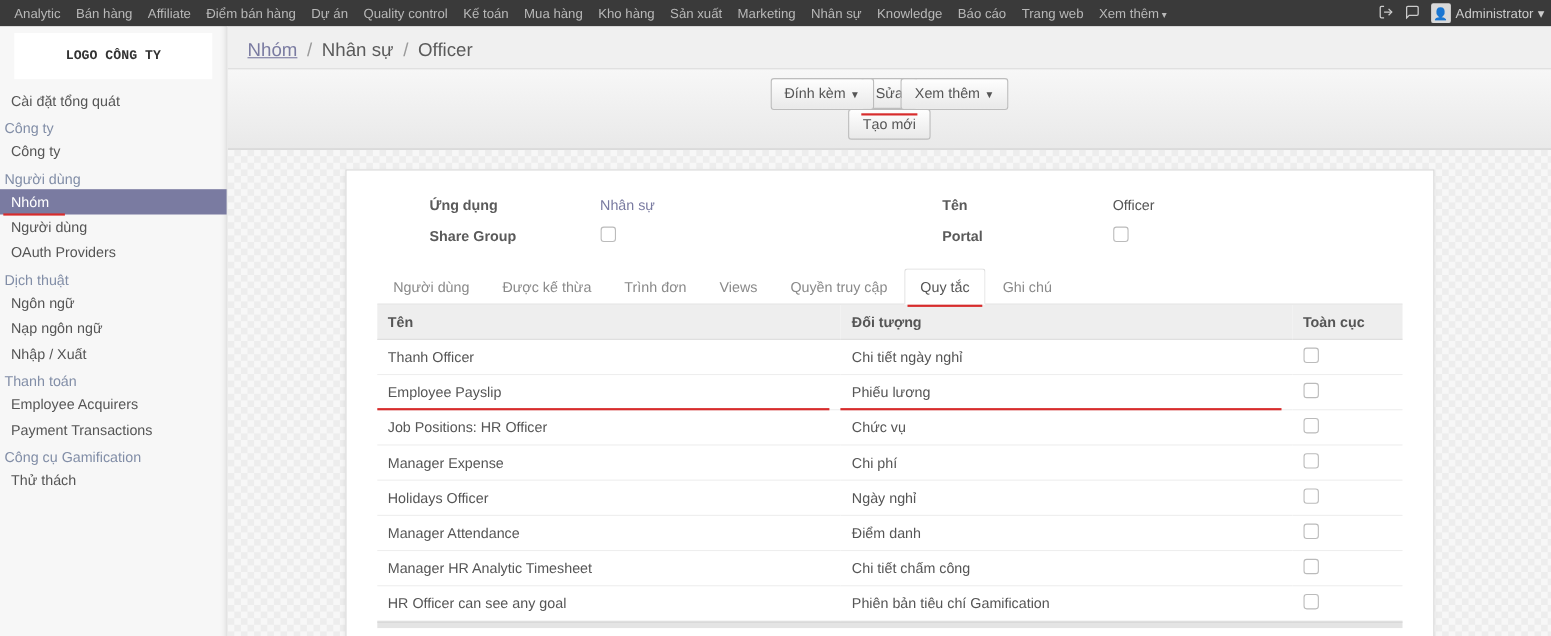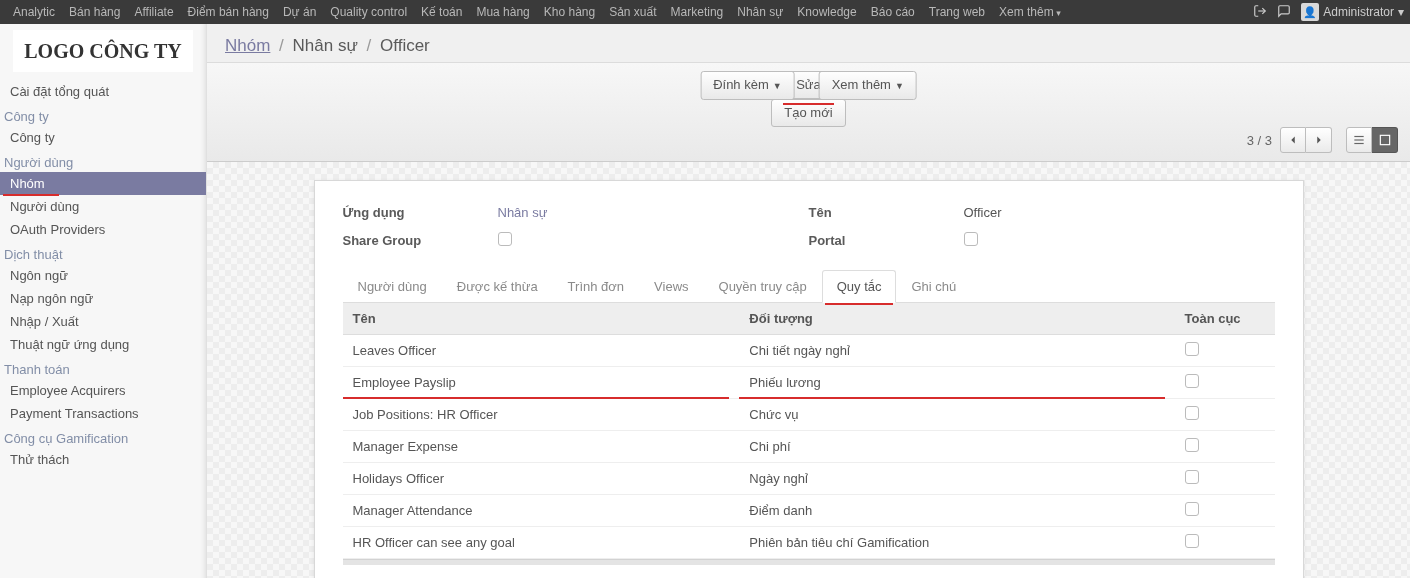--- a/index.html
+++ b/index.html
@@ -13,21 +13,21 @@
 .topbar .icon-btn { color: #ccc; cursor: pointer; font-size: 14px; }
 .topbar .avatar { width: 18px; height: 18px; background: #d9d9d9; border-radius: 2px; display: inline-flex; align-items: center; justify-content: center; font-size: 11px; color: #777; }
 .topbar .user-label { color: #ccc; display: inline-flex; align-items: center; gap: 4px; cursor: pointer; }
 
 
 .wrap { display: flex; min-height: calc(100vh - 24px); }
 .sidebar { width: 207px; background: #f7f7f7; border-right: 1px solid #e0e0e0; flex-shrink: 0; position: relative; box-shadow: inset -6px 0 6px -6px rgba(0,0,0,0.15); }
 .content { flex: 1; background: #f0f0f0; position: relative; overflow: hidden; }
 
 
-.logo-box { margin: 6px auto 8px auto; width: 180px; height: 42px; display: flex; align-items: center; justify-content: center; font-family: Liberation Serif, serif; font-weight: bold; font-size: 20px; color: #333; background: #fff; }
+.logo-box { margin: 6px auto 8px auto; width: 180px; height: 42px; display: flex; align-items: center; justify-content: center; font-family: Liberation Mono, monospace; font-weight: bold; font-size: 12px; color: #333; background: #fff; }
 .side-item { padding: 4px 8px 4px 10px; color: #555; cursor: pointer; font-size: 13px; }
 .side-section { padding: 6px 8px 2px 4px; color: #828ea7; font-size: 13px; font-weight: normal; }
 .side-item.active { background: #7a7ba1; color: #fff; }
 .side-item.redline { position: relative; }
 .side-item.redline::after { content: ""; position: absolute; left: 3px; bottom: -1px; width: 56px; height: 2px; background: #d72c2c; }
 
 
 .crumbs { padding: 12px 18px 6px 18px; font-size: 17px; color: #8a8a8a; }
 .crumbs a { color: #7a7ba1; }
 .crumbs .slash { color: #9a9a9a; margin: 0 4px; }
@@ -49,21 +49,21 @@
 .view-switch .vbtn { border: 1px solid #bdbdbd; width: 26px; height: 26px; display: flex; align-items: center; justify-content: center; cursor: pointer; background: linear-gradient(#fff,#eaeaea); }
 .view-switch .vbtn:first-child { border-radius: 3px 0 0 3px; }
 .view-switch .vbtn:last-child { border-radius: 0 3px 3px 0; border-left: none; }
 .view-switch .vbtn.active { background: #666; color: #fff; border-color: #555; }
 
 
 .sheet-bg { background: repeating-conic-gradient(#ededed 0% 25%, #f7f7f7 0% 50%) 0 0/12px 12px; padding: 18px; }
 .sheet { max-width: 990px; margin: 0 auto; background: #fff; border: 1px solid #d8d8d8; box-shadow: 0 1px 4px rgba(0,0,0,0.08); padding: 24px 28px; }
 
 .field-row { display: flex; }
-.field-group { flex: 1; display: grid; grid-template-columns: 145px 1fr; row-gap: 12px; column-gap: 10px; align-items: center; }
+.field-group { flex: 1; display: grid; grid-template-columns: 145px 1fr; row-gap: 12px; column-gap: 10px; align-items: center; margin-left: 48px; }
 .flabel { font-weight: bold; color: #5a5a5a; font-size: 13px; }
 .fval { color: #7a7ba1; font-size: 13px; padding-right: 20px; }
 .fval.plain { color: #555; }
 .chk { width: 14px; height: 14px; border: 1px solid #bbb; border-radius: 3px; display: inline-block; }
 
 
 .tabs { display: flex; border-bottom: 1px solid #ddd; margin-top: 20px; }
 .tab { padding: 8px 14px 8px 14px; color: #8a8a8a; cursor: pointer; border: 1px solid transparent; border-bottom: none; position: relative; top: 1px; }
 .tab.active { color: #555; border-color: #ddd; border-bottom: 1px solid #fff; background: #fff; border-radius: 3px 3px 0 0; }
 .tab.active.redmark::after { content: ""; position: absolute; left: 2px; right: 2px; bottom: -3px; height: 2px; background: #d72c2c; }
@@ -136,21 +136,20 @@
         <div class="side-section">Công ty</div>
         <div class="side-item">Công ty</div>
         <div class="side-section">Người dùng</div>
         <div class="side-item active redline">Nhóm</div>
         <div class="side-item">Người dùng</div>
         <div class="side-item">OAuth Providers</div>
         <div class="side-section">Dịch thuật</div>
         <div class="side-item">Ngôn ngữ</div>
         <div class="side-item">Nạp ngôn ngữ</div>
         <div class="side-item">Nhập / Xuất</div>
-        <div class="side-item">Thuật ngữ ứng dụng</div>
         <div class="side-section">Thanh toán</div>
         <div class="side-item">Employee Acquirers</div>
         <div class="side-item">Payment Transactions</div>
         <div class="side-section">Công cụ Gamification</div>
         <div class="side-item">Thử thách</div>
       </div>
   </div>
 
   <div class="content">
     <div class="crumbs">
@@ -169,49 +168,20 @@
 
       <div class="toolbar-center">
         <button class="btn">
           <span>Đính kèm</span><span class="caret">▼</span>
         </button>
         <button class="btn">
           <span>Xem thêm</span><span class="caret">▼</span>
         </button>
       </div>
 
-      <div class="toolbar-right">
-        <span>3 / 3</span>
-        <div class="pager-btns">
-          <div class="pbtn">
-            <svg class="mini" viewBox="0 0 24 24" fill="currentColor">
-                <path d="M15 6l-6 6 6 6z"></path>
-              </svg>
-          </div>
-          <div class="pbtn">
-            <svg class="mini" viewBox="0 0 24 24" fill="currentColor">
-                <path d="M9 6l6 6-6 6z"></path>
-              </svg>
-          </div>
-        </div>
-        <div class="view-switch">
-          <div class="vbtn">
-            <svg class="mini" viewBox="0 0 24 24" fill="none" stroke="currentColor" stroke-width="2">
-                <line x1="4" y1="6" x2="20" y2="6"></line>
-                <line x1="4" y1="12" x2="20" y2="12"></line>
-                <line x1="4" y1="18" x2="20" y2="18"></line>
-              </svg>
-          </div>
-          <div class="vbtn active">
-            <svg class="mini" viewBox="0 0 24 24" fill="none" stroke="currentColor" stroke-width="2">
-                <rect x="4" y="4" width="16" height="16"></rect>
-              </svg>
-          </div>
-        </div>
-      </div>
     </div>
 
     <div class="sheet-bg">
       <div class="sheet">
         <div class="field-row">
           <div class="field-group">
             <div class="flabel">Ứng dụng</div>
             <div class="fval">Nhân sự</div>
             <div class="flabel">Share Group</div>
             <div><span class="chk"></span></div>
@@ -237,21 +207,21 @@
         <table class="rules">
           <thead>
             <tr>
               <th>Tên</th>
               <th>Đối tượng</th>
               <th class="gcol">Toàn cục</th>
             </tr>
           </thead>
           <tbody id="rules-body">
               <tr>
-                <td>Leaves Officer</td>
+                <td>Thanh Officer</td>
                 <td>Chi tiết ngày nghỉ</td>
                 <td class="gcol"><span class="chk"></span></td>
               </tr>
               <tr class="redrow">
                 <td>Employee Payslip</td>
                 <td>Phiếu lương</td>
                 <td class="gcol"><span class="chk"></span></td>
               </tr>
               <tr>
                 <td>Job Positions: HR Officer</td>
@@ -264,20 +234,25 @@
                 <td class="gcol"><span class="chk"></span></td>
               </tr>
               <tr>
                 <td>Holidays Officer</td>
                 <td>Ngày nghỉ</td>
                 <td class="gcol"><span class="chk"></span></td>
               </tr>
               <tr>
                 <td>Manager Attendance</td>
                 <td>Điểm danh</td>
+                <td class="gcol"><span class="chk"></span></td>
+              </tr>
+              <tr>
+                <td>Manager HR Analytic Timesheet</td>
+                <td>Chi tiết chấm công</td>
                 <td class="gcol"><span class="chk"></span></td>
               </tr>
               <tr>
                 <td>HR Officer can see any goal</td>
                 <td>Phiên bản tiêu chí Gamification</td>
                 <td class="gcol"><span class="chk"></span></td>
               </tr>
             </tbody>
         </table>
         <div class="scroll-hint"></div>

